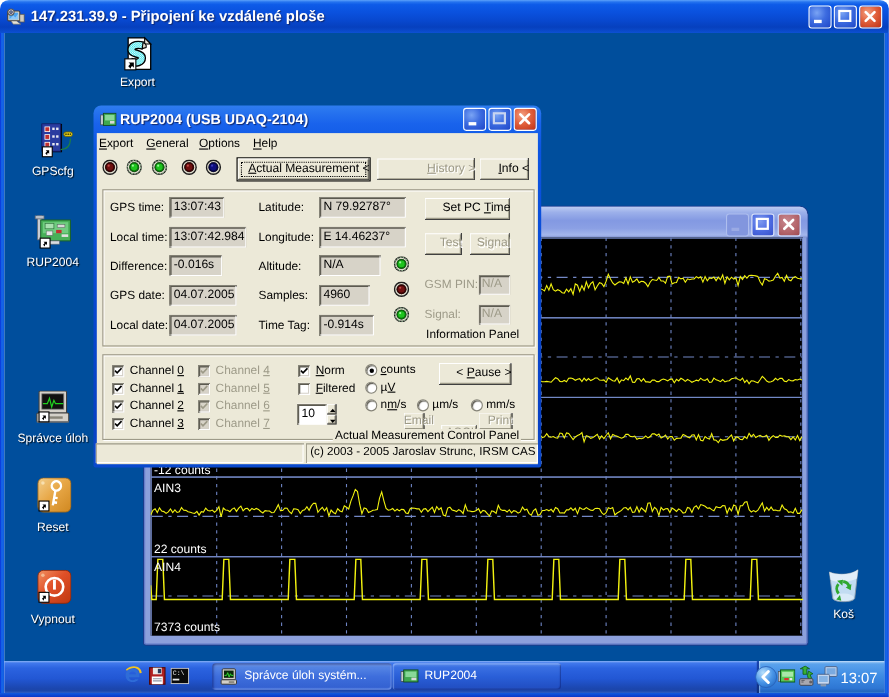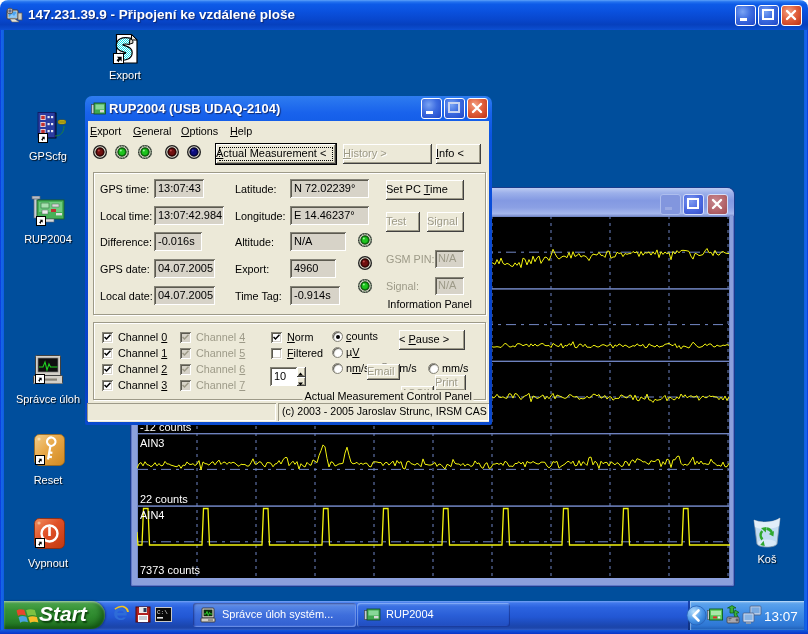--- a/index.html
+++ b/index.html
@@ -16,21 +16,21 @@
 #rborderL{left:0;top:30px;width:4px;height:600px;background:linear-gradient(90deg,#0831D9,#1667E8 40%,#0F5BE0);}
 #rborderR{left:804px;top:30px;width:4px;height:600px;background:linear-gradient(90deg,#0F5BE0,#1667E8 60%,#0831D9);}
 #rborderB{left:0;top:630px;width:808px;height:4px;background:linear-gradient(180deg,#1359DD,#0833C8);}
 #desktop{left:4px;top:30px;width:800px;height:571px;background:#004E9C;overflow:hidden;}
 
 .dico{position:absolute;text-align:center;color:#fff;font-size:11px;}
 .dico .lbl{position:absolute;left:50%;transform:translateX(-50%);white-space:nowrap;color:#fff;
  text-shadow:1px 1px 1px rgba(0,0,0,0.85);font-size:11px;line-height:13px;}
 
 .face{background:#ECE9D8;}
-.btn{position:absolute;background:#ECE9D8;font-size:11px;color:#000;text-align:left;
+.btn{position:absolute;background:#ECE9D8;font-size:11px;color:#000;text-align:right;
  box-shadow:inset -1px -1px 0 #404040,inset 1px 1px 0 #FFFFFF,inset -2px -2px 0 #9D9A88;}
 .btn.dis{color:#9D9A88;text-shadow:1px 1px 0 #fff;}
 .btn.def{box-shadow:0 0 0 1px #000,inset -1px -1px 0 #404040,inset 1px 1px 0 #FFFFFF,inset -2px -2px 0 #9D9A88;}
 .sunk{position:absolute;background:#D7D3C8;box-shadow:inset 1px 1px 0 #858377,inset -1px -1px 0 #FFFFFF,inset 2px 2px 0 #5C5A50;
  font-size:11px;color:#000;}
 .sunk.dis{color:#9D9A88;}
 .grp{position:absolute;border:1px solid #9D9A88;box-shadow:inset 1px 1px 0 #fff, 1px 1px 0 #fff;}
 .lab{position:absolute;font-size:10.8px;color:#000;white-space:nowrap;}
 .lab.dis{color:#9D9A88;}
 .cb{position:absolute;width:11px;height:11px;background:#fff;
@@ -341,26 +341,26 @@
           <div class="sunk" style="left:66px;top:58px;width:50px;height:19px;line-height:18px;padding-left:4px">13:07:43</div>
           <span class="lab" style="left:12px;top:89px">Local time:</span>
           <div class="sunk" style="left:66px;top:85px;width:70px;height:19px;line-height:18px;padding-left:4px">13:07:42.984</div>
           <span class="lab" style="left:12px;top:115px">Difference:</span>
           <div class="sunk" style="left:66px;top:111px;width:48px;height:19px;line-height:18px;padding-left:4px">-0.016s</div>
           <span class="lab" style="left:12px;top:142px">GPS date:</span>
           <div class="sunk" style="left:66px;top:138px;width:61px;height:19px;line-height:18px;padding-left:4px">04.07.2005</div>
           <span class="lab" style="left:12px;top:169px">Local date:</span>
           <div class="sunk" style="left:66px;top:165px;width:61px;height:19px;line-height:18px;padding-left:4px">04.07.2005</div>
           <span class="lab" style="left:147px;top:62px">Latitude:</span>
-          <div class="sunk" style="left:202px;top:58px;width:79px;height:19px;line-height:18px;padding-left:4px">N 72.02239°</div>
+          <div class="sunk" style="left:202px;top:58px;width:79px;height:19px;line-height:18px;padding-left:4px">N 79.92787°</div>
           <span class="lab" style="left:147px;top:89px">Longitude:</span>
           <div class="sunk" style="left:202px;top:85px;width:79px;height:19px;line-height:18px;padding-left:4px">E 14.46237°</div>
           <span class="lab" style="left:147px;top:115px">Altitude:</span>
           <div class="sunk" style="left:202px;top:111px;width:56px;height:19px;line-height:18px;padding-left:4px">N/A</div>
-          <span class="lab" style="left:147px;top:142px">Export:</span>
+          <span class="lab" style="left:147px;top:142px">Samples:</span>
           <div class="sunk" style="left:202px;top:138px;width:46px;height:19px;line-height:18px;padding-left:4px">4960</div>
           <span class="lab" style="left:147px;top:169px">Time Tag:</span>
           <div class="sunk" style="left:202px;top:165px;width:50px;height:19px;line-height:18px;padding-left:4px">-0.914s</div>
           <svg class="abs" style="left:270px;top:112px" width="14" height="14" viewBox="0 0 14 14">
 <circle cx="7" cy="7" r="7" fill="#1E1E1E"></circle>
             <circle cx="7" cy="7" r="5.1" fill="none" stroke="#DDDACB" stroke-width="1.2"></circle>
 <circle cx="7" cy="7" r="4.4" fill="#0A6E0A"></circle>
             <circle cx="6.9" cy="6.9" r="3.0" fill="#1EC41E"></circle>
 <circle cx="5.8" cy="5.6" r="1.0" fill="#98F898"></circle>
             <circle cx="7" cy="7" r="6.1" fill="none" stroke="#B8E8B8" stroke-width="0.8" stroke-dasharray="1.5 1.2"></circle>
@@ -461,48 +461,32 @@
           <span class="lab" style="left:258px;top:209px"><u>c</u>ounts</span>
 <div class="rad" style="left:244px;top:226px"></div>
           <span class="lab" style="left:258px;top:225px">µ<u>V</u></span>
 <div class="rad" style="left:244px;top:242px"></div>
           <span class="lab" style="left:258px;top:241px">n<u>m</u>/s</span>
 <div class="rad" style="left:291px;top:242px"></div>
           <span class="lab" style="left:305px;top:241px">µm/s</span>
 <div class="rad" style="left:340px;top:242px"></div>
           <span class="lab" style="left:354px;top:241px">mm/s</span>
 <div class="btn" style="left:311px;top:209px;width:66px;height:20px;line-height:19px">&lt; <u>P</u>ause &gt;</div>
-<div class="btn dis" style="left:279px;top:243px;width:33px;height:16px;line-height:15px">Email</div>
+<div class="btn dis" style="left:279px;top:254px;width:19px;height:16px;line-height:15px">Email</div>
 <div class="btn dis" style="left:313px;top:265px;width:33px;height:16px;line-height:15px">ASCII</div>
 <div class="btn dis" style="left:347px;top:254px;width:31px;height:16px;line-height:15px">Print</div>
 <span class="lab" style="left:386px;top:269px;transform:translateX(-100%);background:#ECE9D8;padding:0 2px;white-space:nowrap">Actual Measurement Control Panel</span>
   <div class="sunk" style="left:-1px;top:282px;width:189px;height:18px;background:#ECE9D8;box-shadow:inset 1px 1px 0 #9D9A88,inset -1px -1px 0 #fff"></div>
   <div class="sunk" style="left:190px;top:282px;width:211px;height:18px;background:#ECE9D8;box-shadow:inset 1px 1px 0 #9D9A88,inset -1px -1px 0 #fff;line-height:17px;padding-left:4px;white-space:nowrap;font-size:10.6px">(c) 2003 - 2005 Jaroslav Strunc, IRSM CAS</div>
  </div>
 </div>
  </div>
 
 <div class="abs" id="taskbar" style="left:4px;top:601px;width:800px;height:29px;z-index:40;
  background:linear-gradient(180deg,#76A4F4 0%,#4078EC 7%,#2B63E0 22%,#2257D4 55%,#1B46AE 86%,#1D46AA 93%,#2E5CC6 100%);">
- <div class="abs" id="startbtn" style="left:0;top:0;width:101px;height:28px;border-radius:0 14px 14px 0/0 14px 14px 0;
-  background:linear-gradient(180deg,#79BE79 0%,#4AA44A 10%,#379337 30%,#2E8A2E 55%,#257B25 85%,#1D6B1D 100%);
-  box-shadow:inset 0 1px 2px rgba(255,255,255,0.4),inset -4px -2px 6px rgba(0,44,0,0.5),1px 0 2px rgba(0,0,40,0.4);">
-  <svg class="abs" style="left:10px;top:4px" width="25" height="21" viewBox="0 0 22 19">
-   <defs>
-            <filter id="wv">
-              <feGaussianBlur stdDeviation="0.2"></feGaussianBlur>
-            </filter>
-          </defs>
-   <path d="M2 5 C4 3.6 6 3.4 9 4.4 L10.5 9.5 C7.5 8.5 5 8.6 3.3 10 Z" fill="#E8452C"></path>
-   <path d="M10.6 4.8 C13 3.5 15.5 3.4 18.5 4.6 L20 9.8 C17 8.6 14.6 8.7 12.2 9.9 Z" fill="#7DC242"></path>
-   <path d="M3.8 11 C5.8 9.7 8 9.6 10.9 10.6 L12.4 15.6 C9.5 14.6 7 14.7 5.3 16 Z" fill="#4AA3E0"></path>
-   <path d="M12.6 11 C15 9.8 17.5 9.8 20.4 10.9 L21.8 15.9 C19 14.8 16.6 14.9 14.2 16 Z" fill="#F8BC28"></path>
-  </svg>
-  <span class="abs" style="left:35px;top:1px;color:#fff;font-size:21px;font-weight:bold;font-style:italic;text-shadow:1.5px 1.5px 1.5px rgba(0,40,0,0.7);font-family:'Liberation Sans',sans-serif">Start</span>
- </div>
  <svg class="abs" style="left:108px;top:4px" width="17" height="18" viewBox="0 0 17 18">
   <path d="M8.7 3 C4.6 3 2.2 5.6 2.2 9 C2.2 12.4 4.8 15 8.6 15 C11 15 13 14 14 12.4 L11 12.4 C10.4 13 9.6 13.3 8.6 13.3 C6.8 13.3 5.5 12.3 5.2 10.6 L14.6 10.6 C14.7 10.2 14.7 9.8 14.7 9.3 C14.7 5.8 12.2 3 8.7 3 Z M5.3 8 C5.7 6.4 7 5.4 8.6 5.4 C10.3 5.4 11.5 6.4 11.8 8 Z" fill="#2E6CD8"></path>
   <path d="M3.2 1.8 C7 0.2 11 0.6 13.6 2.6 C15.8 4.3 16.6 6.7 15.9 9.4 L14 9 C14.5 6.9 13.9 5.1 12.3 3.8 C10.2 2.2 6.8 1.9 3.6 3.2 Z" fill="#F4C41E" transform="rotate(-18 8.5 5)"></path>
  </svg>
  <svg class="abs" style="left:131px;top:5px" width="16" height="17" viewBox="0 0 16 17">
   <rect x="1" y="1" width="14" height="15" fill="#B02020" stroke="#500808"></rect>
   <rect x="4" y="1" width="8" height="6" fill="#E8E8E8"></rect>
         <rect x="8.5" y="2" width="3" height="4" fill="#283858"></rect>
   <rect x="3" y="9" width="10" height="7" fill="#fff"></rect>
   <path d="M4 11 h8 M4 13 h8" stroke="#9098A8" stroke-width="1"></path>

